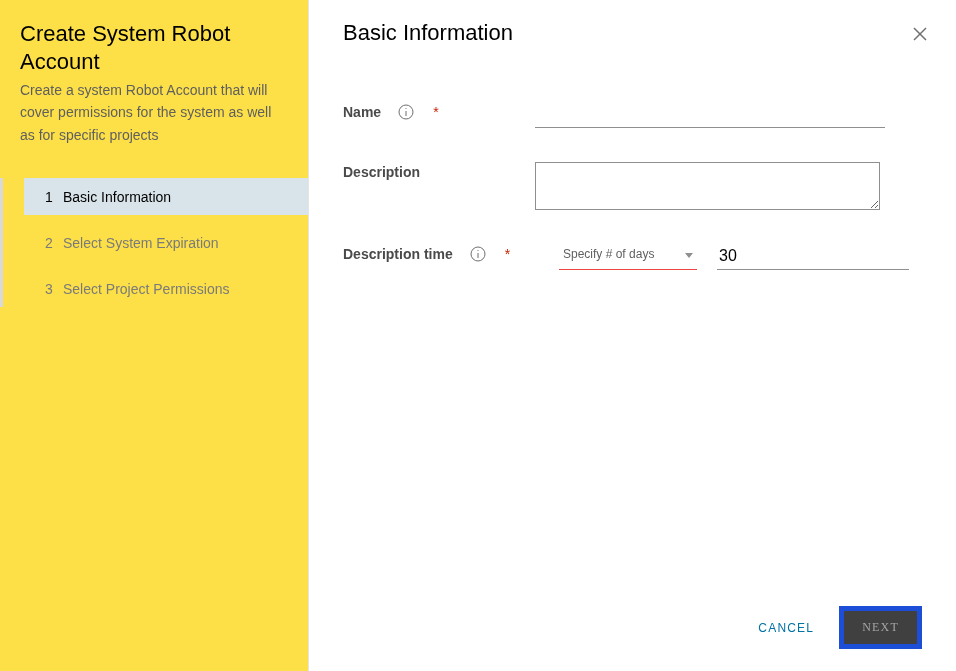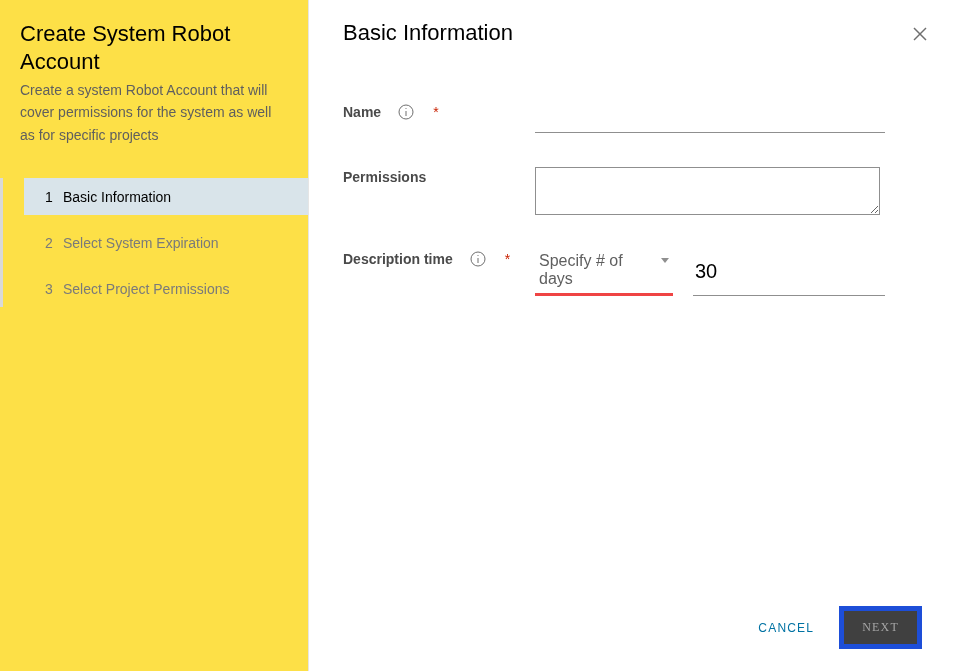--- a/index.html
+++ b/index.html
@@ -127,43 +127,44 @@
   .info-icon svg { width:16px; height:16px; }
 
   .fields {
     flex: 1;
     display: flex;
     gap: 20px;
   }
   .underline-input {
     border: none;
     border-bottom: 1px solid #8f8f8f;
-    font-size: 20px;
+    font-size: 16px;
     padding: 3px 2px 4px 2px;
     outline: none;
     background: transparent;
   }
   .name-input { width: 350px; }
   .desc-area {
     width: 345px;
     height: 48px;
     border: 1px solid #8f8f8f;
     font-size: 14px;
     padding: 6px;
     font-family: inherit;
     resize: both;
   }
   .select-wrap {
     position: relative;
     width: 138px;
-    border-bottom: 3px solid #ef4444;
-    font-size: 16px;
+    border-bottom: 1px solid #ef4444;
+    font-size: 12px;
     color: #5f5f5f;
     padding: 3px 18px 5px 4px;
     cursor: pointer;
+    margin-left: 24px;
   }
   .select-wrap::after {
     content: "";
     position: absolute;
     right: 4px; top: 9px;
     border-left: 4px solid transparent;
     border-right: 4px solid transparent;
     border-top: 5px solid #8f8f8f;
   }
   .days-input { width: 192px; color:#000; }
@@ -246,21 +247,21 @@
           </span>
           <span class="req">*</span>
         </div>
         <div class="fields">
           <input class="underline-input name-input" type="text" value="" style="">
         </div>
       </div>
 
       <div class="form-row">
         <div class="form-label">
-          <span>Permissions</span>
+          <span>Description</span>
         </div>
         <div class="fields">
           <textarea class="desc-area" style=""></textarea>
         </div>
       </div>
 
       <div class="form-row">
         <div class="form-label">
           <span>Description time</span>
           <span class="info-icon">

